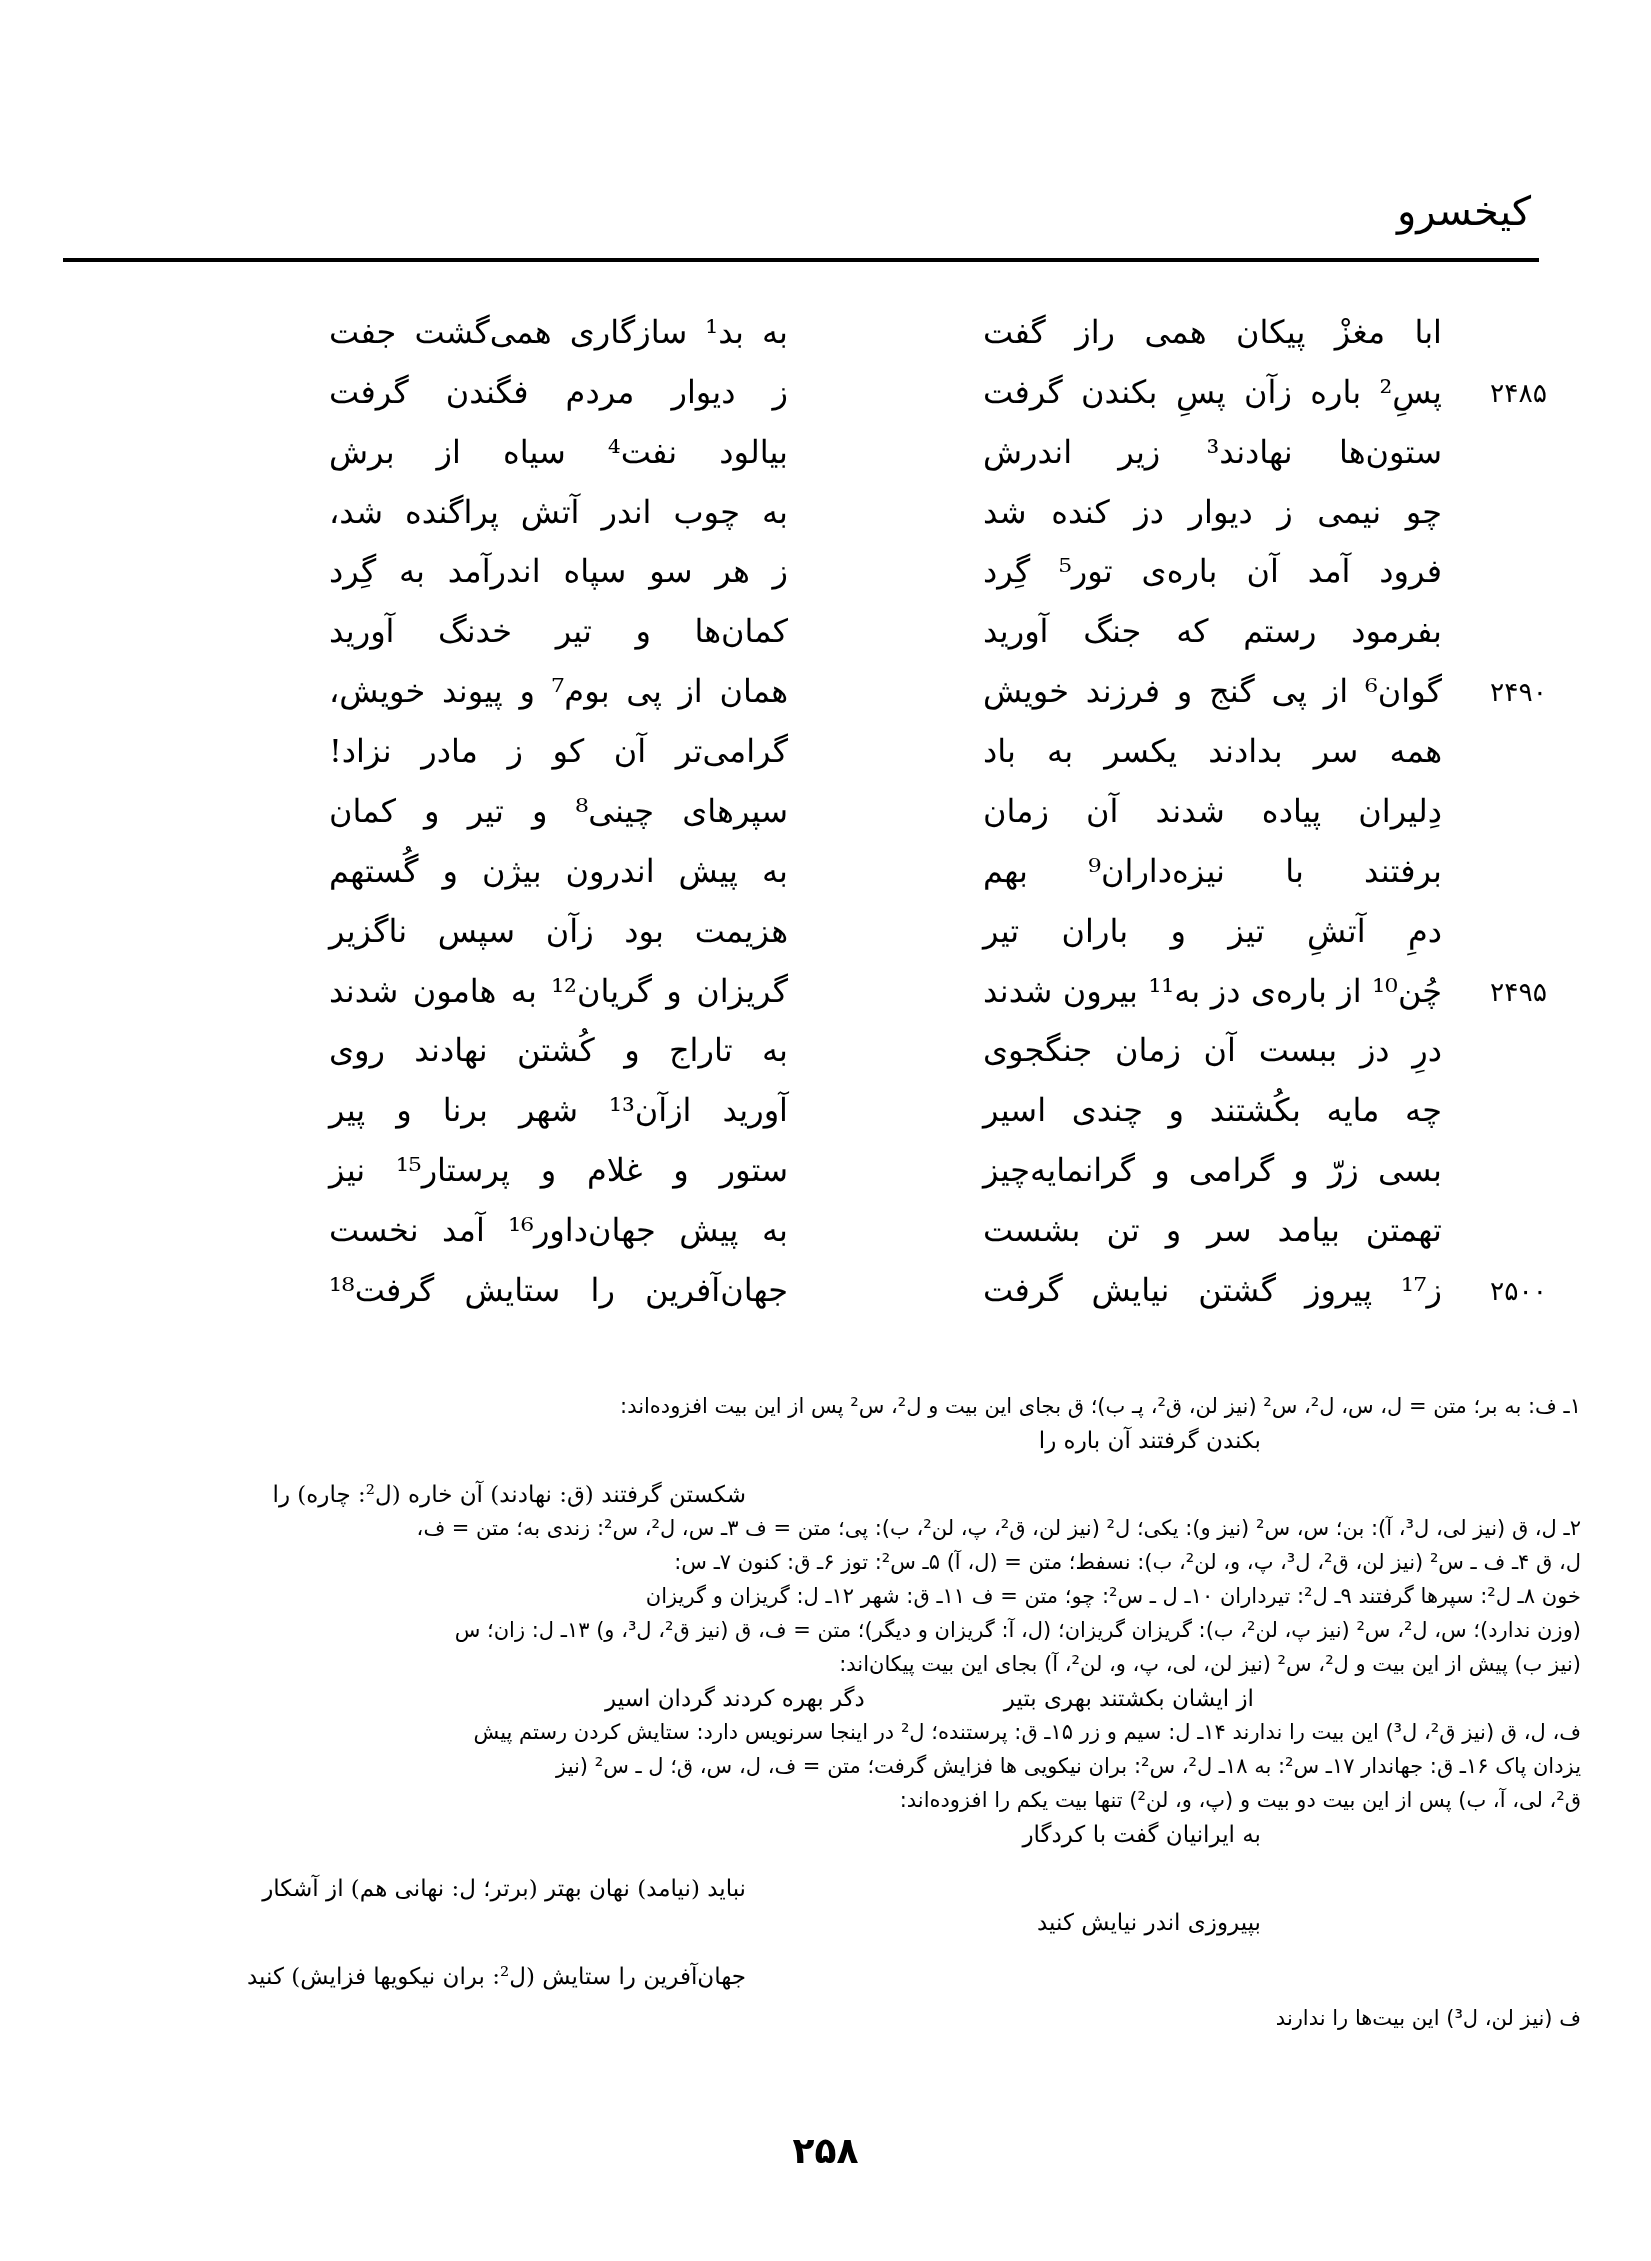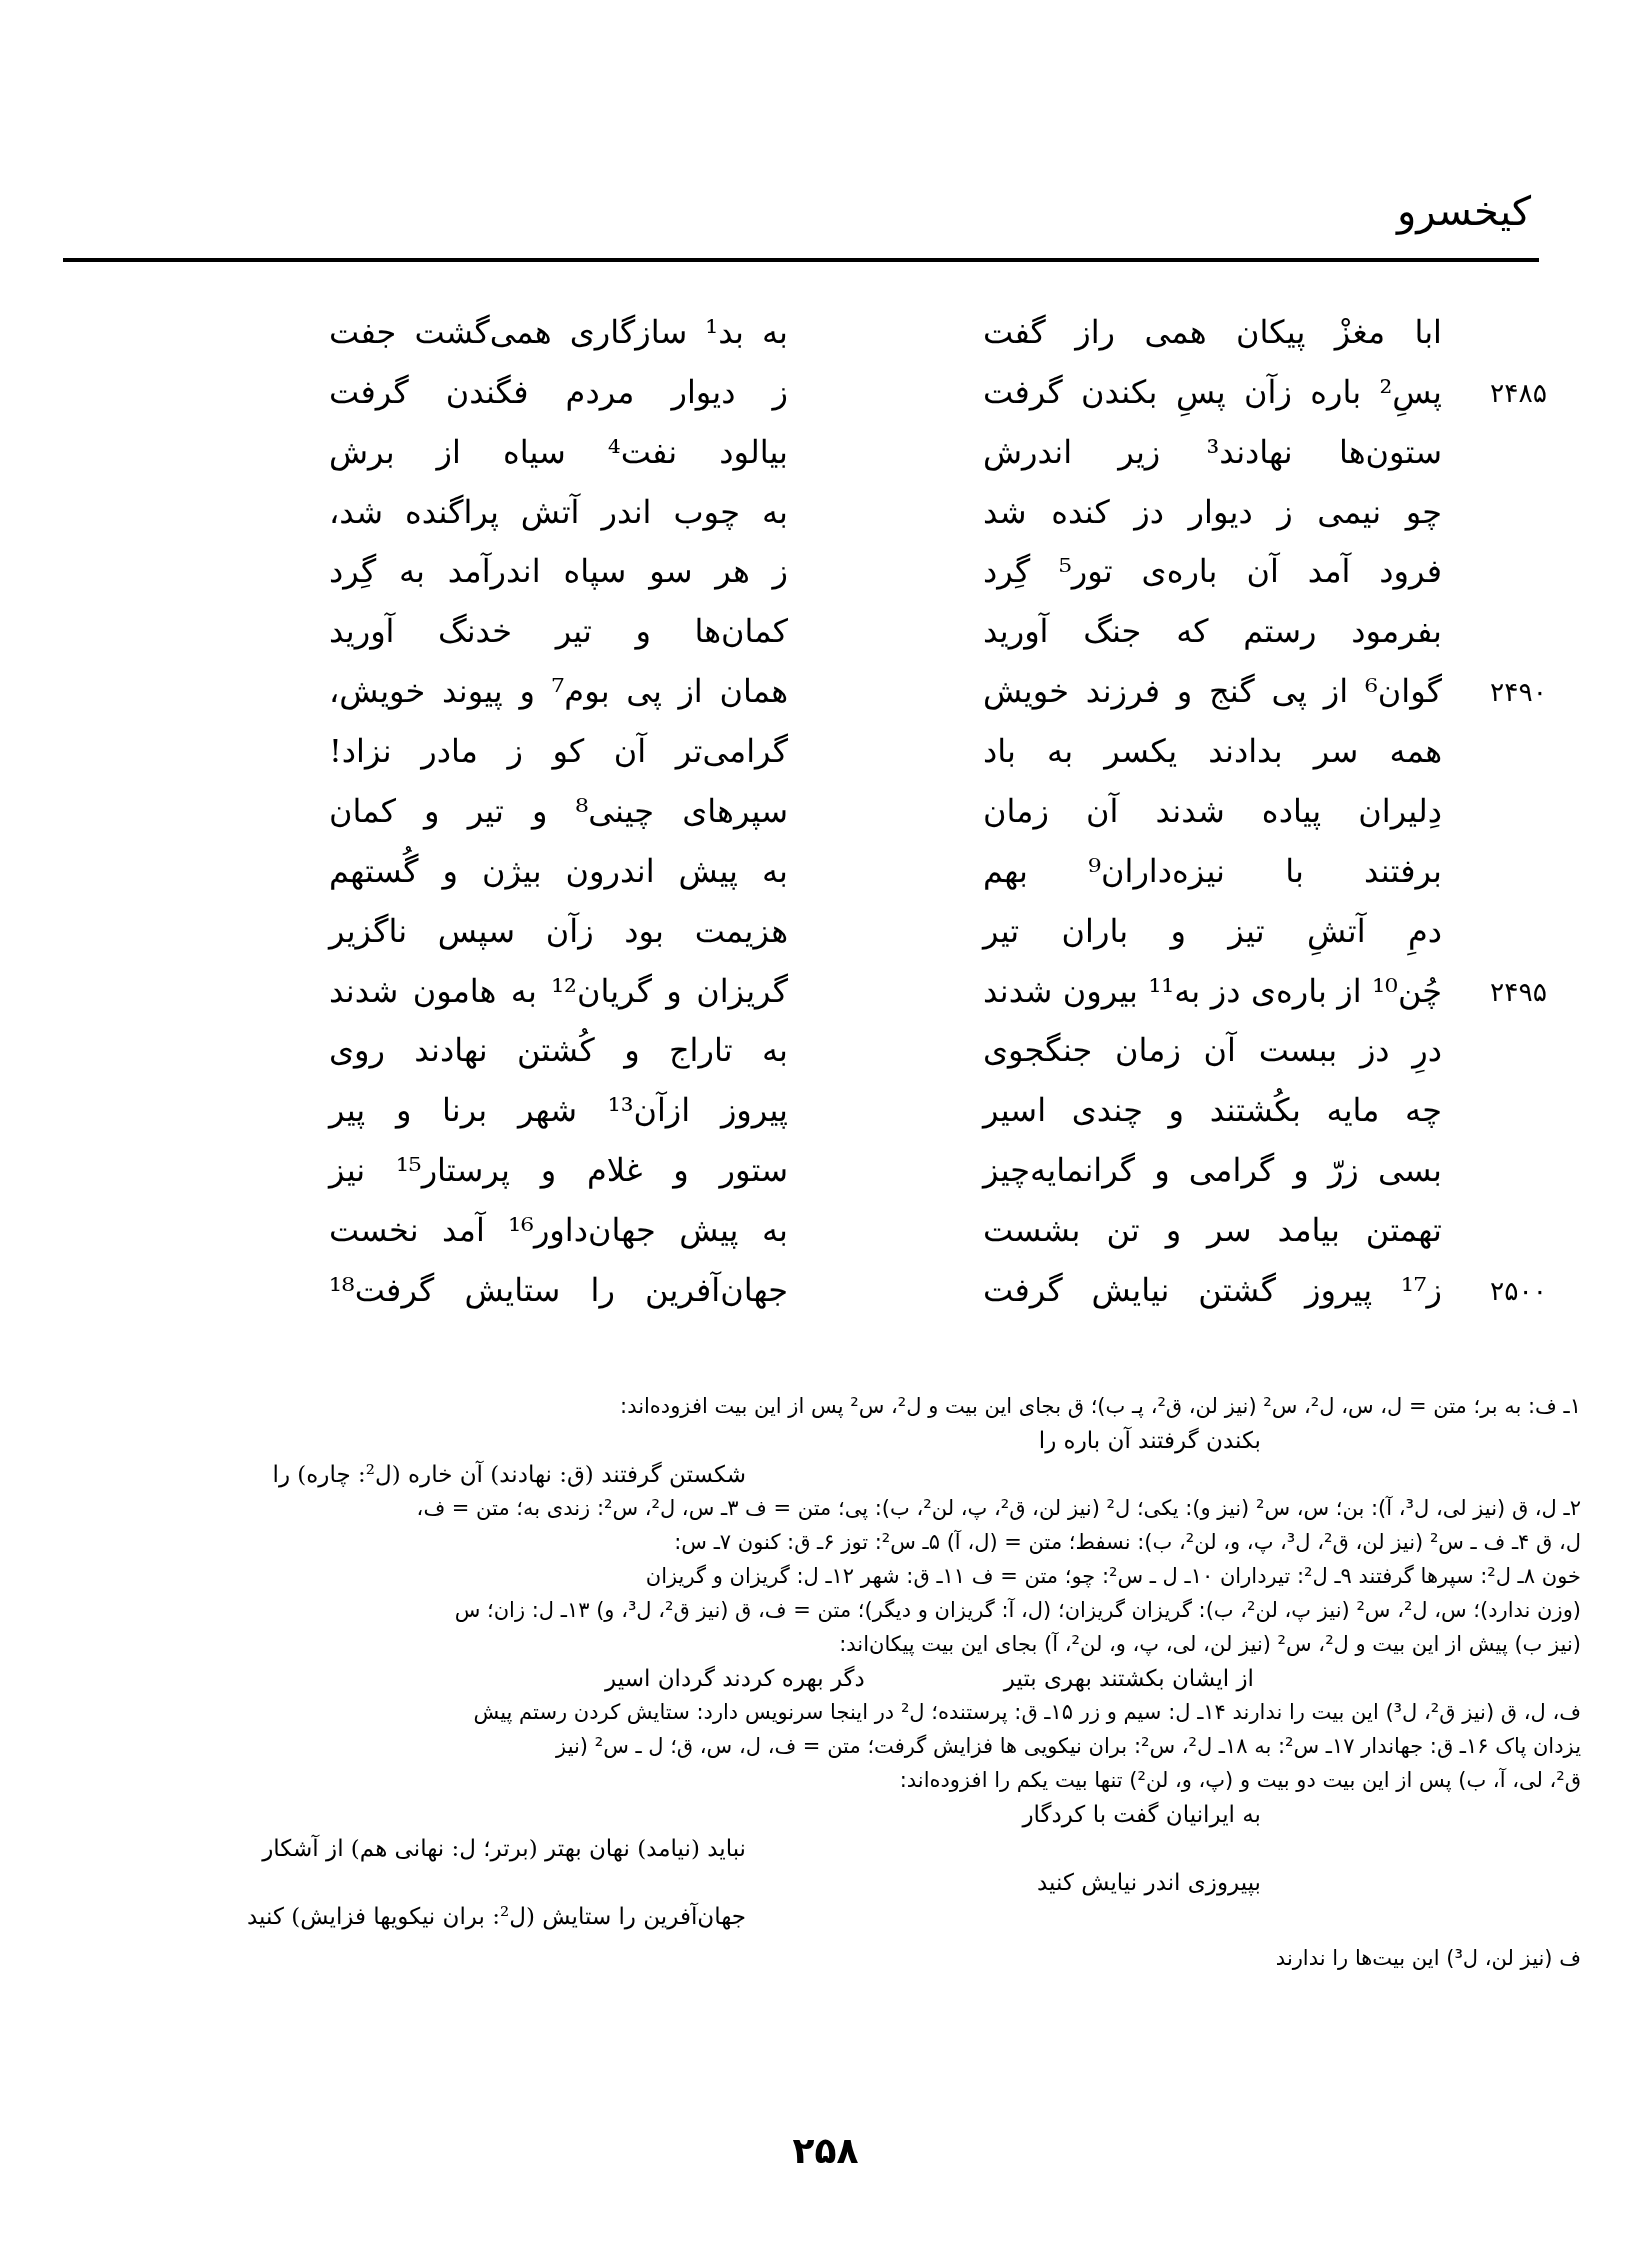--- a/index.html
+++ b/index.html
@@ -28,21 +28,21 @@
       position: absolute; right: 70px; width: 91px; text-align: left;
       font-family: "DejaVu Serif", serif; font-size: 26.5px; line-height: 53px;
     }
     .footnotes {
       position: absolute; top: 1389px; right: 70px; width: 1462px;
       font-family: "DejaVu Sans", sans-serif; font-size: 21px; line-height: 34px;
     }
     .fn-line { white-space: nowrap; overflow: hidden; text-align: right; }
     .fn-verse { font-family: "DejaVu Serif", serif; font-size: 23px; white-space: nowrap; }
     .fn-verse.r { padding-right: 320px; }
-    .fn-verse.l { padding-right: 835px; }
+    .fn-verse.l { padding-right: 835px; margin-top: 20px; }
     .fn-verse.c { padding-right: 592px; }
     .page-number {
       position: absolute; top: 2130px; left: 0; width: 1651px; text-align: center;
       font-size: 36px; font-weight: bold; direction: rtl;
     }
   </style>
 </head>
 <body>
 
 <div class="header-title">کیخسرو</div>
@@ -110,21 +110,21 @@
     <span class="hemistich hemi-left">گریزان و گریان¹² به هامون شدند</span>
   </div>
   <div class="verse-row" style="top:718px">
     <span class="verse-number"></span>
     <span class="hemistich hemi-right">درِ دز ببست آن زمان جنگجوی</span>
     <span class="hemistich hemi-left">به تاراج و کُشتن نهادند روی</span>
   </div>
   <div class="verse-row" style="top:778px">
     <span class="verse-number"></span>
     <span class="hemistich hemi-right">چه مایه بکُشتند و چندی اسیر</span>
-    <span class="hemistich hemi-left">پیروز ازآن¹³ شهر برنا و پیر</span>
+    <span class="hemistich hemi-left">آورید ازآن¹³ شهر برنا و پیر</span>
   </div>
   <div class="verse-row" style="top:838px">
     <span class="verse-number"></span>
     <span class="hemistich hemi-right">بسی زرّ و گرامی و گرانمایه‌چیز</span>
     <span class="hemistich hemi-left">ستور و غلام و پرستار¹⁵ نیز</span>
   </div>
   <div class="verse-row" style="top:898px">
     <span class="verse-number"></span>
     <span class="hemistich hemi-right">تهمتن بیامد سر و تن بشست</span>
     <span class="hemistich hemi-left">به پیش جهان‌داور¹⁶ آمد نخست</span>

